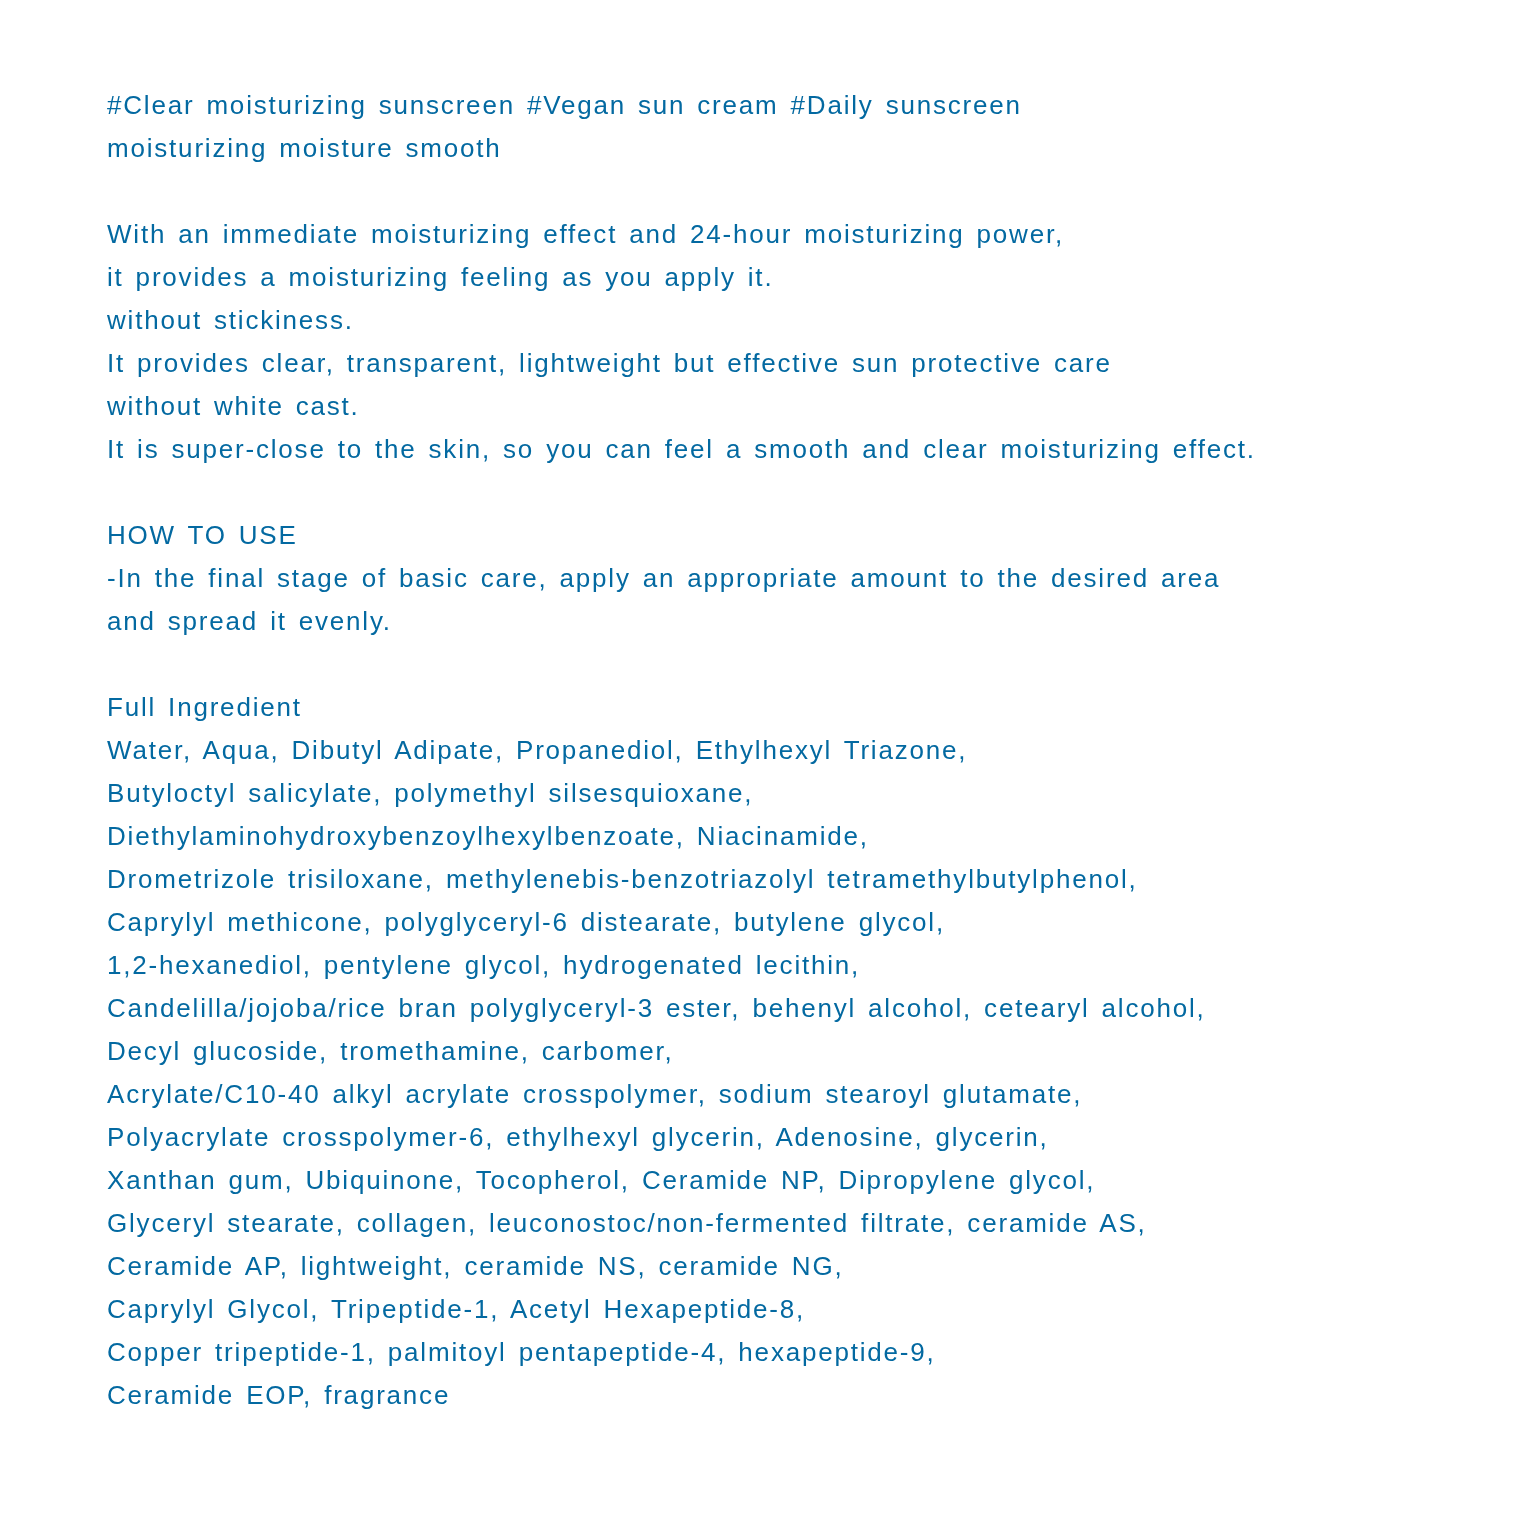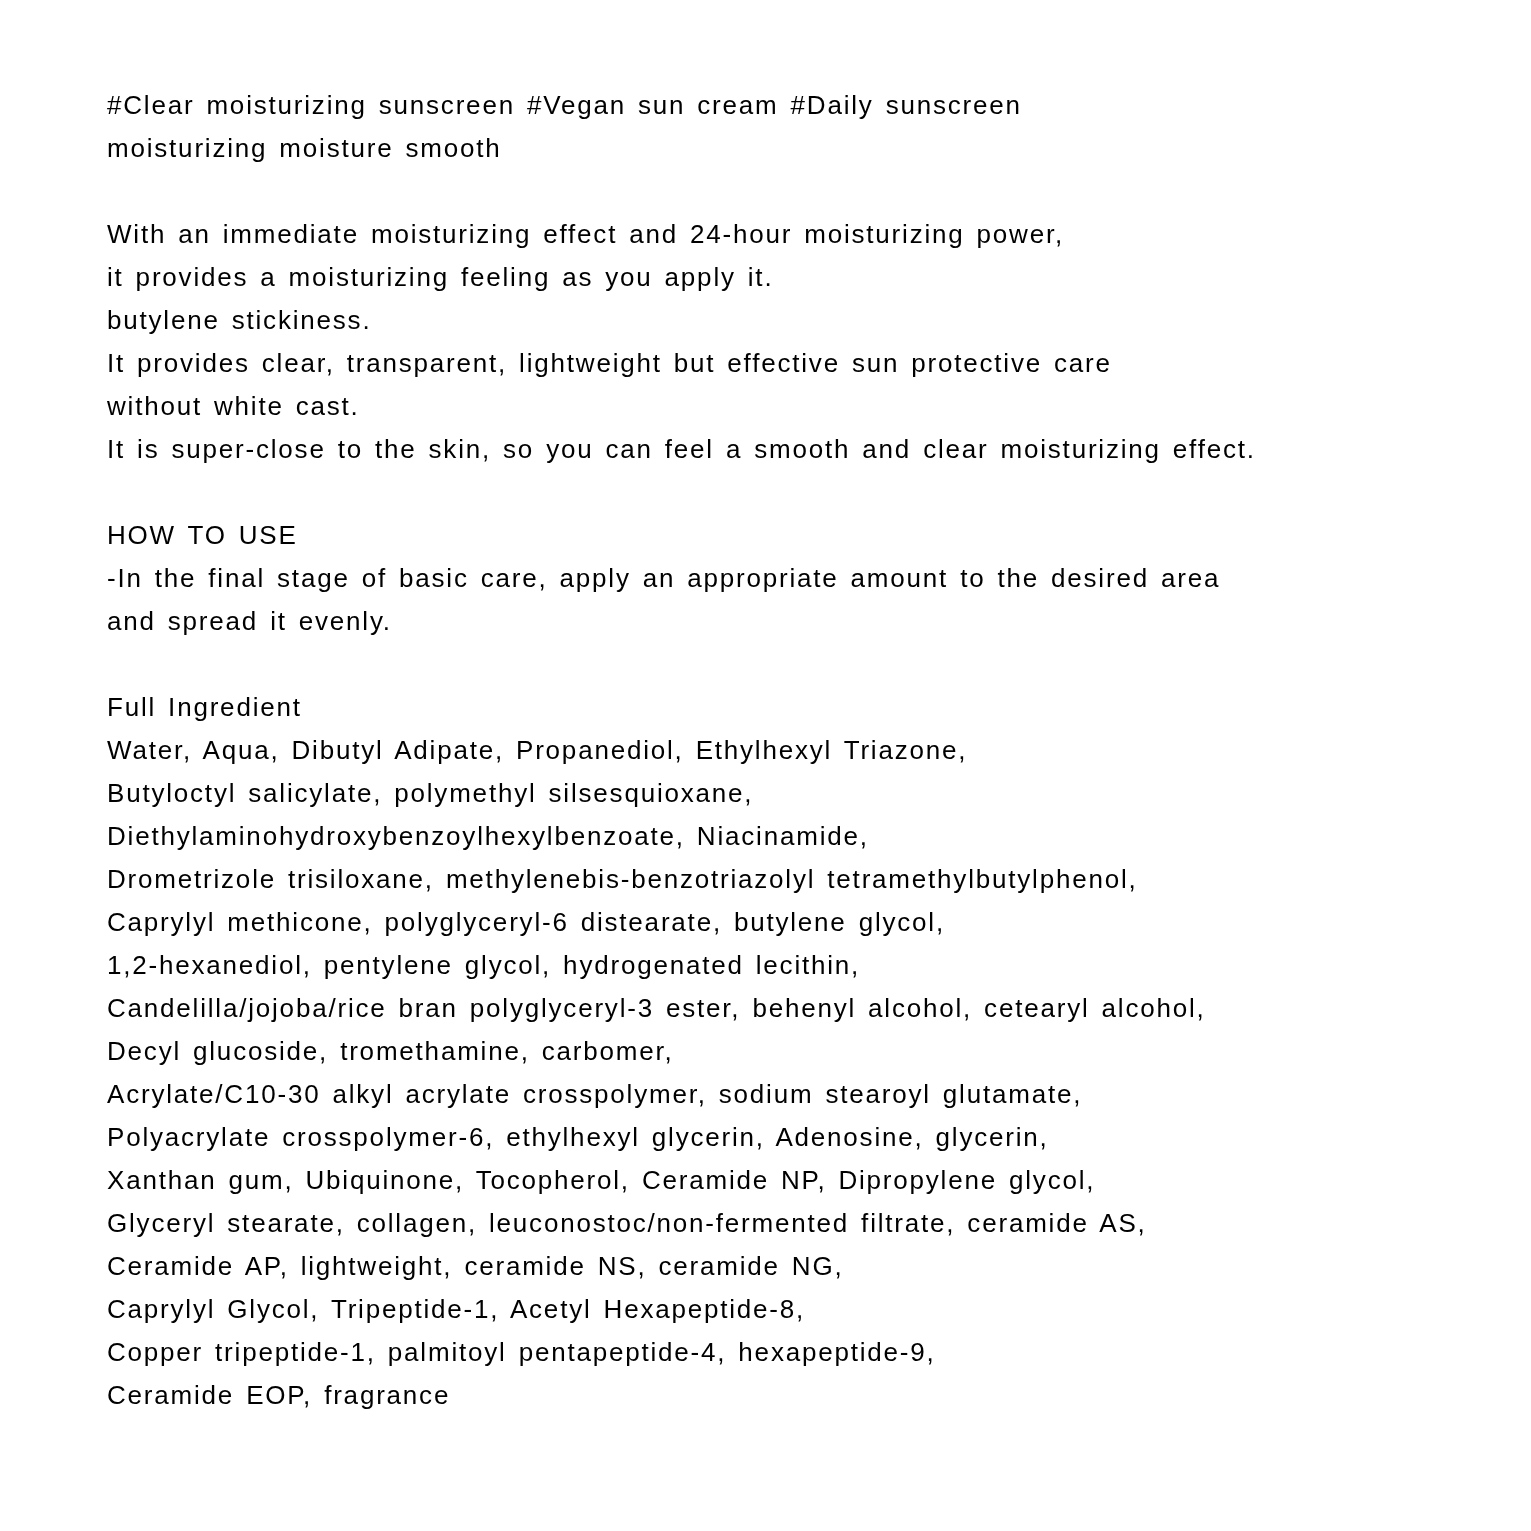--- a/index.html
+++ b/index.html
@@ -8,21 +8,21 @@
     background: #ffffff;
   }
   body {
     width: 1531px;
     height: 1531px;
     overflow: hidden;
     font-family: "Liberation Sans", sans-serif;
   }
   .doc {
     padding: 84px 40px 0 107px;
-    color: #000000;
+    color: #0369a1;
     font-size: 26px;
     font-weight: 400;
     line-height: 43px;
     letter-spacing: 1.8px;
     word-spacing: 3px;
     white-space: nowrap;
   }
   .line {
     height: 43px;
   }
@@ -35,21 +35,21 @@
 
 <div class="doc">
 
   <div class="line">#Clear moisturizing sunscreen #Vegan sun cream #Daily sunscreen</div>
   <div class="line">moisturizing moisture smooth</div>
 
   <div class="spacer"></div>
 
   <div class="line">With an immediate moisturizing effect and 24-hour moisturizing power,</div>
   <div class="line">it provides a moisturizing feeling as you apply it.</div>
-  <div class="line">butylene stickiness.</div>
+  <div class="line">without stickiness.</div>
   <div class="line">It provides clear, transparent, lightweight but effective sun protective care</div>
   <div class="line">without white cast.</div>
   <div class="line">It is super-close to the skin, so you can feel a smooth and clear moisturizing effect.</div>
 
   <div class="spacer"></div>
 
   <div class="line">HOW TO USE</div>
   <div class="line">-In the final stage of basic care, apply an appropriate amount to the desired area</div>
   <div class="line">and spread it evenly.</div>
 
@@ -57,21 +57,21 @@
 
   <div class="line">Full Ingredient</div>
   <div class="line">Water, Aqua, Dibutyl Adipate, Propanediol, Ethylhexyl Triazone,</div>
   <div class="line">Butyloctyl salicylate, polymethyl silsesquioxane,</div>
   <div class="line">Diethylaminohydroxybenzoylhexylbenzoate, Niacinamide,</div>
   <div class="line">Drometrizole trisiloxane, methylenebis-benzotriazolyl tetramethylbutylphenol,</div>
   <div class="line">Caprylyl methicone, polyglyceryl-6 distearate, butylene glycol,</div>
   <div class="line">1,2-hexanediol, pentylene glycol, hydrogenated lecithin,</div>
   <div class="line">Candelilla/jojoba/rice bran polyglyceryl-3 ester, behenyl alcohol, cetearyl alcohol,</div>
   <div class="line">Decyl glucoside, tromethamine, carbomer,</div>
-  <div class="line">Acrylate/C10-30 alkyl acrylate crosspolymer, sodium stearoyl glutamate,</div>
+  <div class="line">Acrylate/C10-40 alkyl acrylate crosspolymer, sodium stearoyl glutamate,</div>
   <div class="line">Polyacrylate crosspolymer-6, ethylhexyl glycerin, Adenosine, glycerin,</div>
   <div class="line">Xanthan gum, Ubiquinone, Tocopherol, Ceramide NP, Dipropylene glycol,</div>
   <div class="line">Glyceryl stearate, collagen, leuconostoc/non-fermented filtrate, ceramide AS,</div>
   <div class="line">Ceramide AP, lightweight, ceramide NS, ceramide NG,</div>
   <div class="line">Caprylyl Glycol, Tripeptide-1, Acetyl Hexapeptide-8,</div>
   <div class="line">Copper tripeptide-1, palmitoyl pentapeptide-4, hexapeptide-9,</div>
   <div class="line">Ceramide EOP, fragrance</div>
 
 </div>
 

